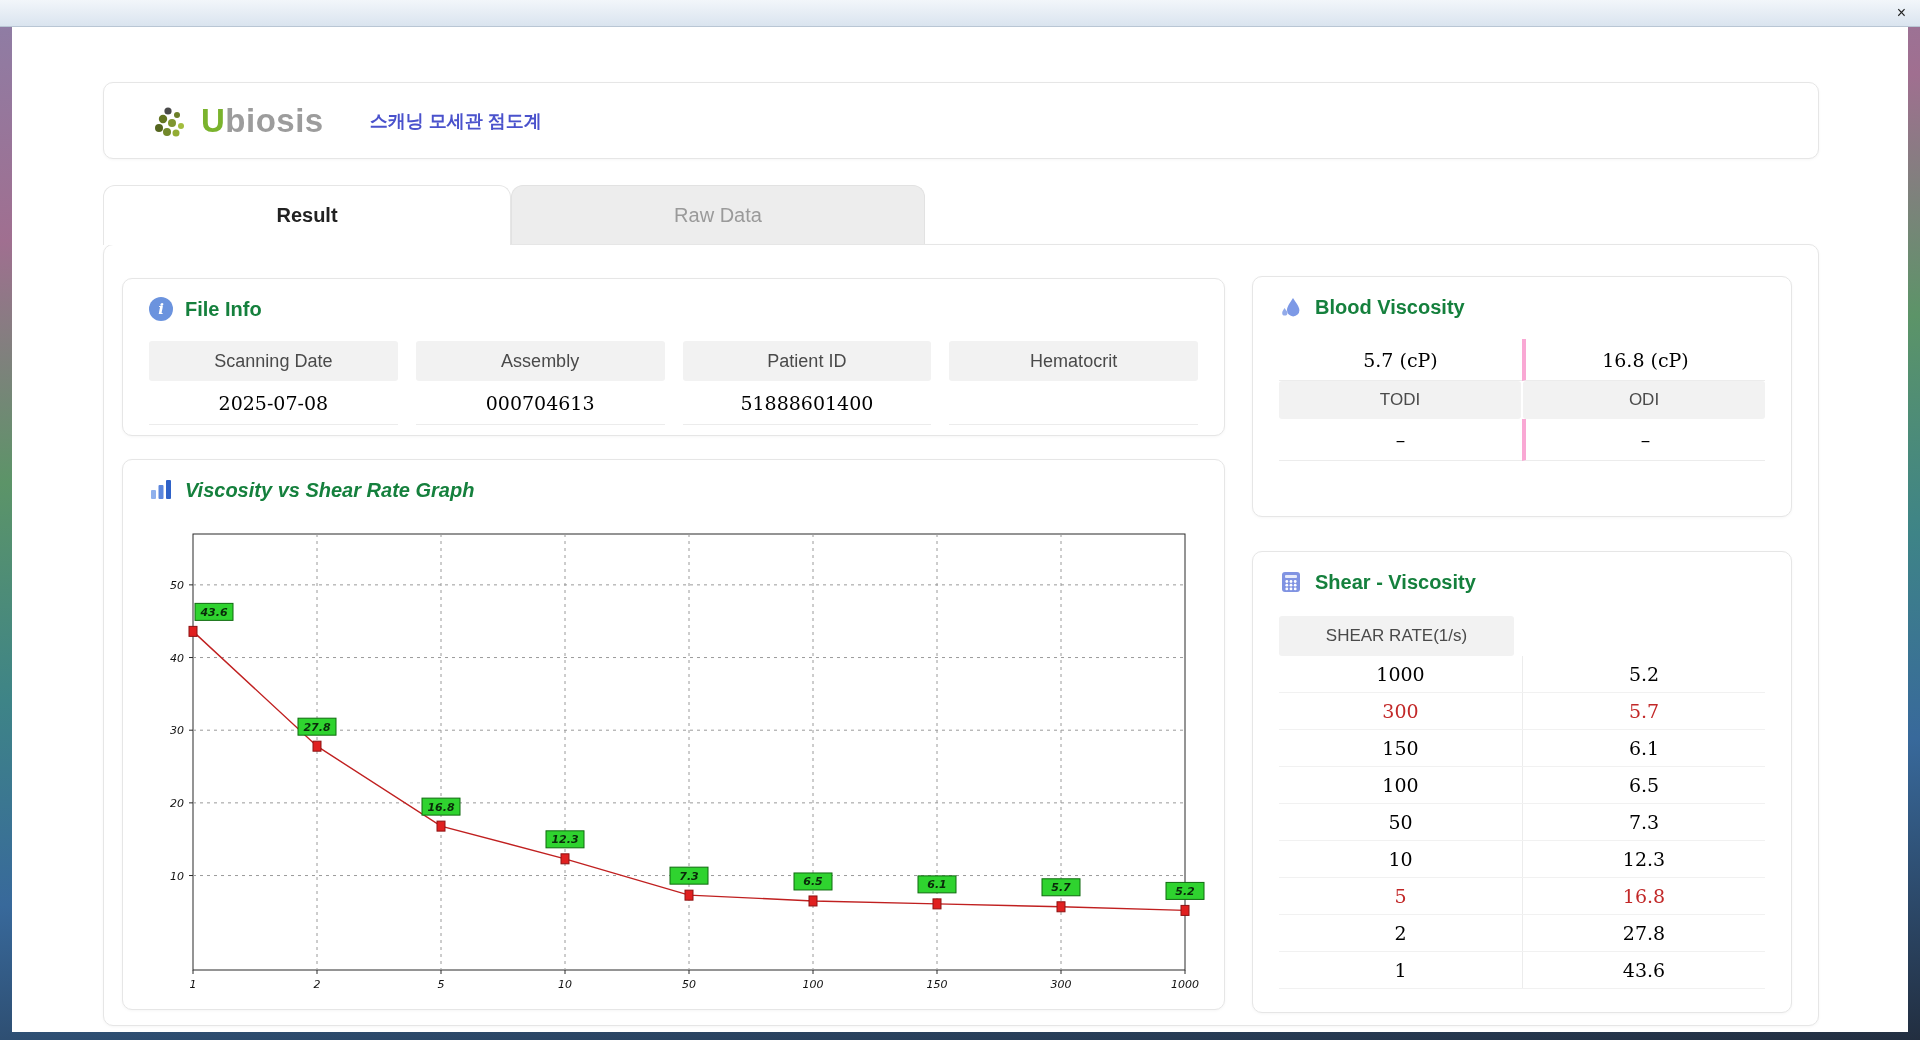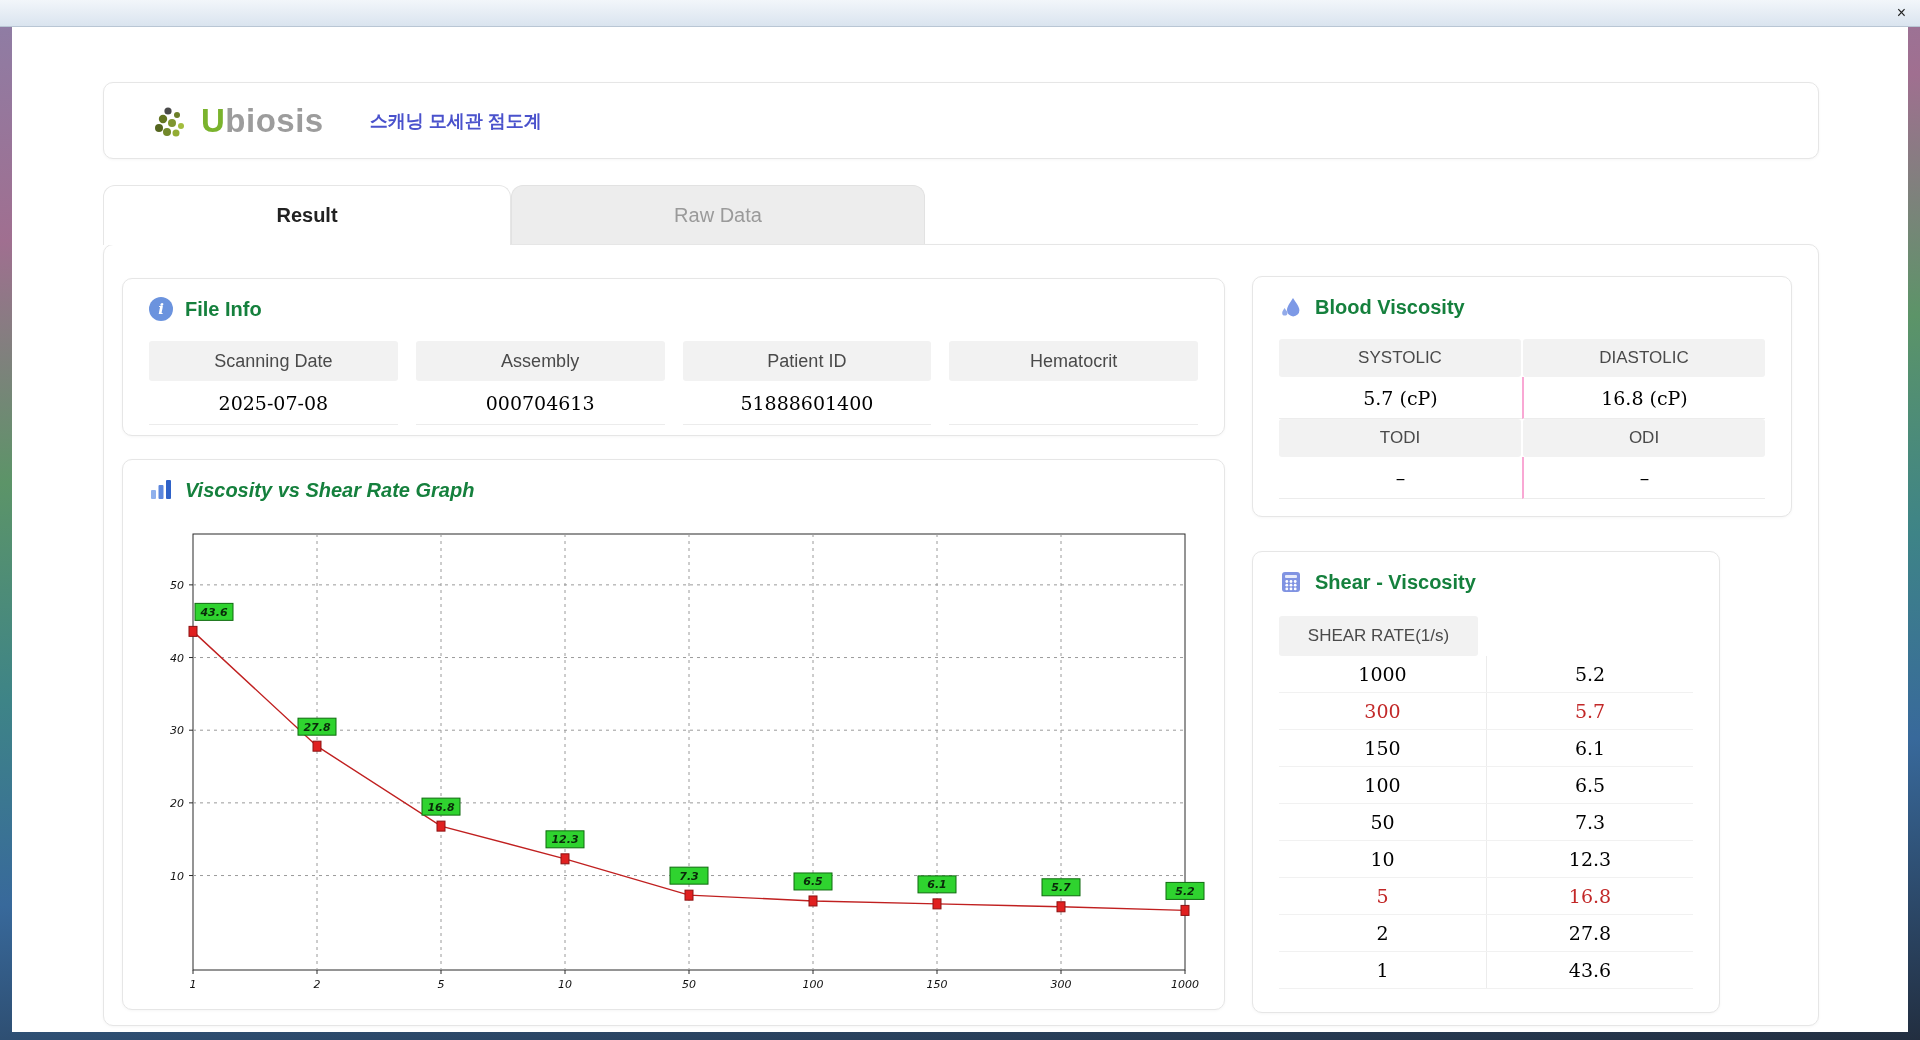--- a/index.html
+++ b/index.html
@@ -46,23 +46,23 @@
   .chart-svg { position:absolute; left:26px; top:60px; font-family:"DejaVu Sans",sans-serif; }
 
   .bv-card { left:1240px; top:249px; width:540px; height:241px; }
   .bv-grid { position:absolute; left:26px; right:26px; top:62px; }
   .bv-row { display:grid; grid-template-columns:1fr 1fr; gap:2px; }
   .bv-row.values { gap:0; }
   .bv-label { height:38px; display:flex; align-items:center; justify-content:center; background:#f2f2f2;
     font-size:17px; color:#4a4a4a; border-radius:3px; }
   .bv-value { height:42px; display:flex; align-items:center; justify-content:center;
     font-family:"DejaVu Serif",serif; font-size:19px; color:#000; border-bottom:1px solid #ececec; }
-  .bv-value.col2 { border-left:2px solid #f9a8d4; }
-
-  .sv-card { left:1240px; top:524px; width:468px; height:462px; }
+  .bv-value.col2 { border-left:4px solid #f9a8d4; }
+
+  .sv-card { left:1240px; top:524px; width:540px; height:462px; }
   .sv-table { position:absolute; left:26px; right:26px; top:64px; }
   .sv-header { display:grid; grid-template-columns:1fr 1fr; gap:16px; }
   .sv-h { height:40px; display:flex; align-items:center; justify-content:center; background:#f2f2f2;
     font-size:17px; color:#4a4a4a; border-radius:3px; }
   .sv-row { display:grid; grid-template-columns:1fr 1fr; height:37px; border-bottom:1px solid #f1f1f1; }
   .sv-cell { display:flex; align-items:center; justify-content:center;
     font-family:"DejaVu Serif",serif; font-size:19px; color:#000; }
   .sv-cell.col2 { border-left:1px solid #ececec; }
   .sv-row.hl .sv-cell { color:#c22828; }
 </style>
@@ -208,24 +208,20 @@
 
   <div class="card inner bv-card">
     <div class="card-head">
       <svg class="icon-svg" width="24" height="24" viewBox="0 0 24 24">
         <path d="M14 3 C11 8 8 11.5 8 15.2 A6.2 6.2 0 0 0 20.4 15.2 C20.4 11.5 17 8 14 3 Z" fill="#7d99e6"></path>
         <path d="M5.5 13 C4.3 15 3.2 16.4 3.2 17.9 A2.6 2.6 0 0 0 8.4 17.9 C8.4 16.4 7 15 5.5 13 Z" fill="#93abe9"></path>
       </svg>
       <span class="card-title">Blood Viscosity</span>
     </div>
     <div class="bv-grid">
-        <div class="bv-row">
-          <div class="bv-label">SYSTOLIC</div>
-          <div class="bv-label">DIASTOLIC</div>
-        </div>
         <div class="bv-row values">
           <div class="bv-value">5.7 (cP)</div>
           <div class="bv-value col2">16.8 (cP)</div>
         </div>
         <div class="bv-row">
           <div class="bv-label">TODI</div>
           <div class="bv-label">ODI</div>
         </div>
         <div class="bv-row values">
           <div class="bv-value">–</div>

